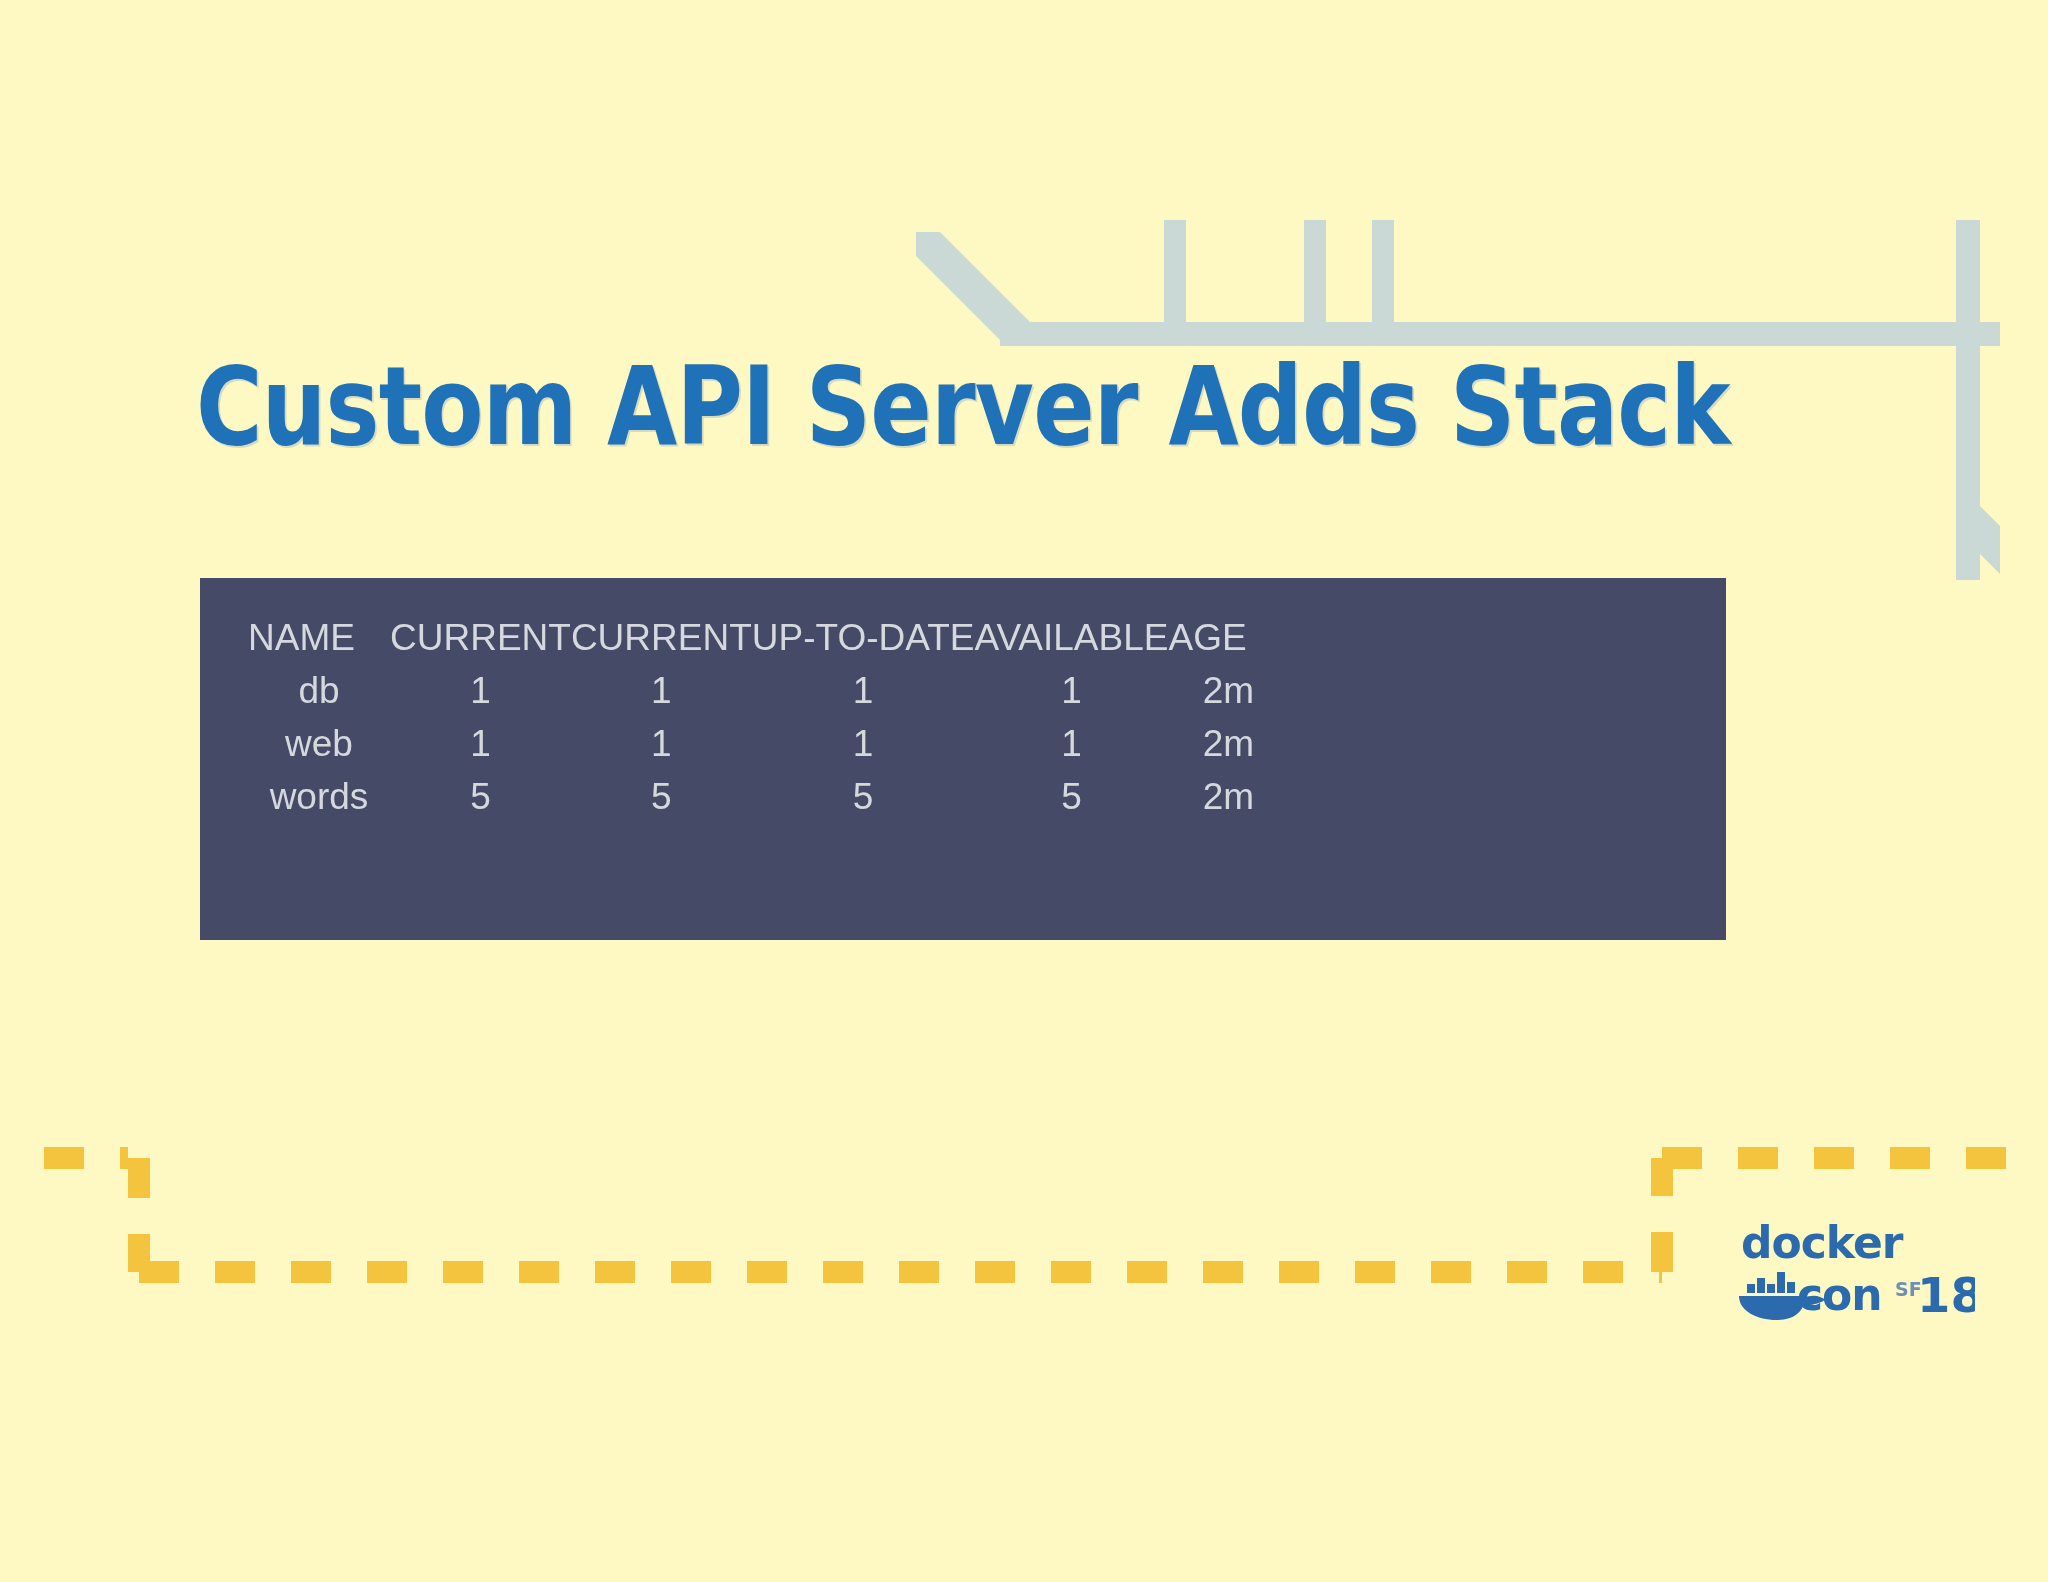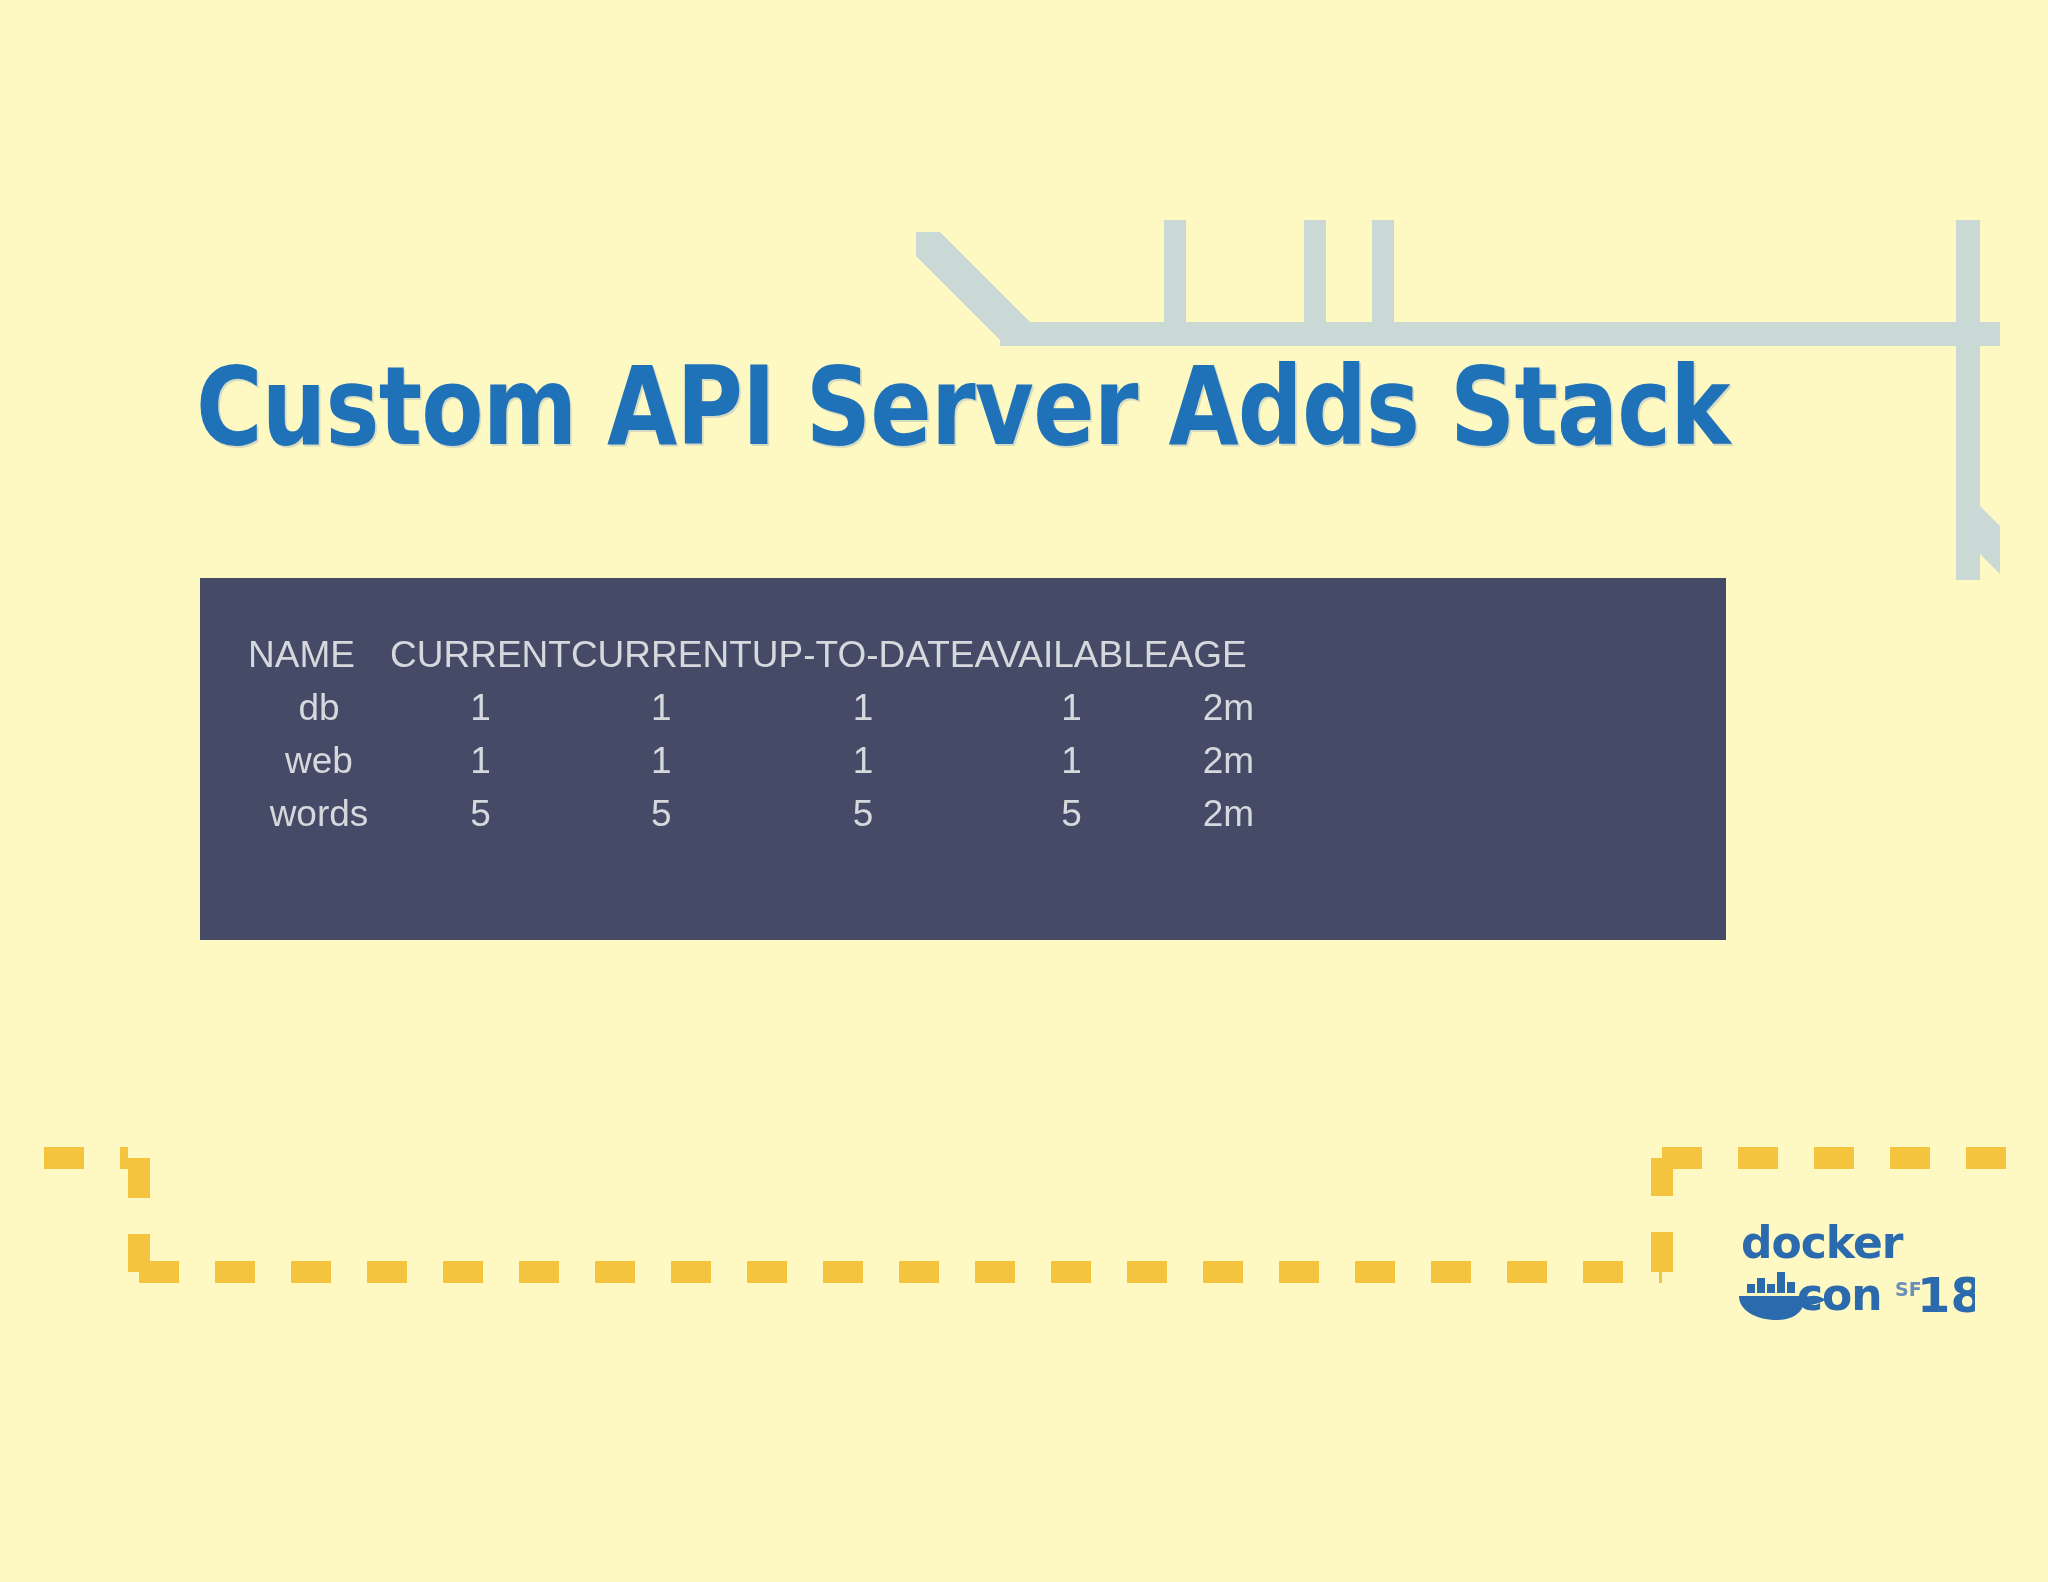--- a/index.html
+++ b/index.html
@@ -66,21 +66,21 @@
   .term-cmd {
     color: #ffffff;
   }
   .term-prompt {
     color: #f4cf2a;
     font-weight: bold;
     margin-right: 6px;
   }
   .term-table {
     border-collapse: collapse;
-    margin-top: 18px;
+    margin-top: 1px;
   }
   .term-table td, .term-table th {
     font-family: "Liberation Sans", sans-serif;
     font-size: 37px;
     line-height: 53px;
     color: #d5d9dd;
     font-weight: normal;
     text-align: center;
     padding: 0;
     white-space: nowrap;

